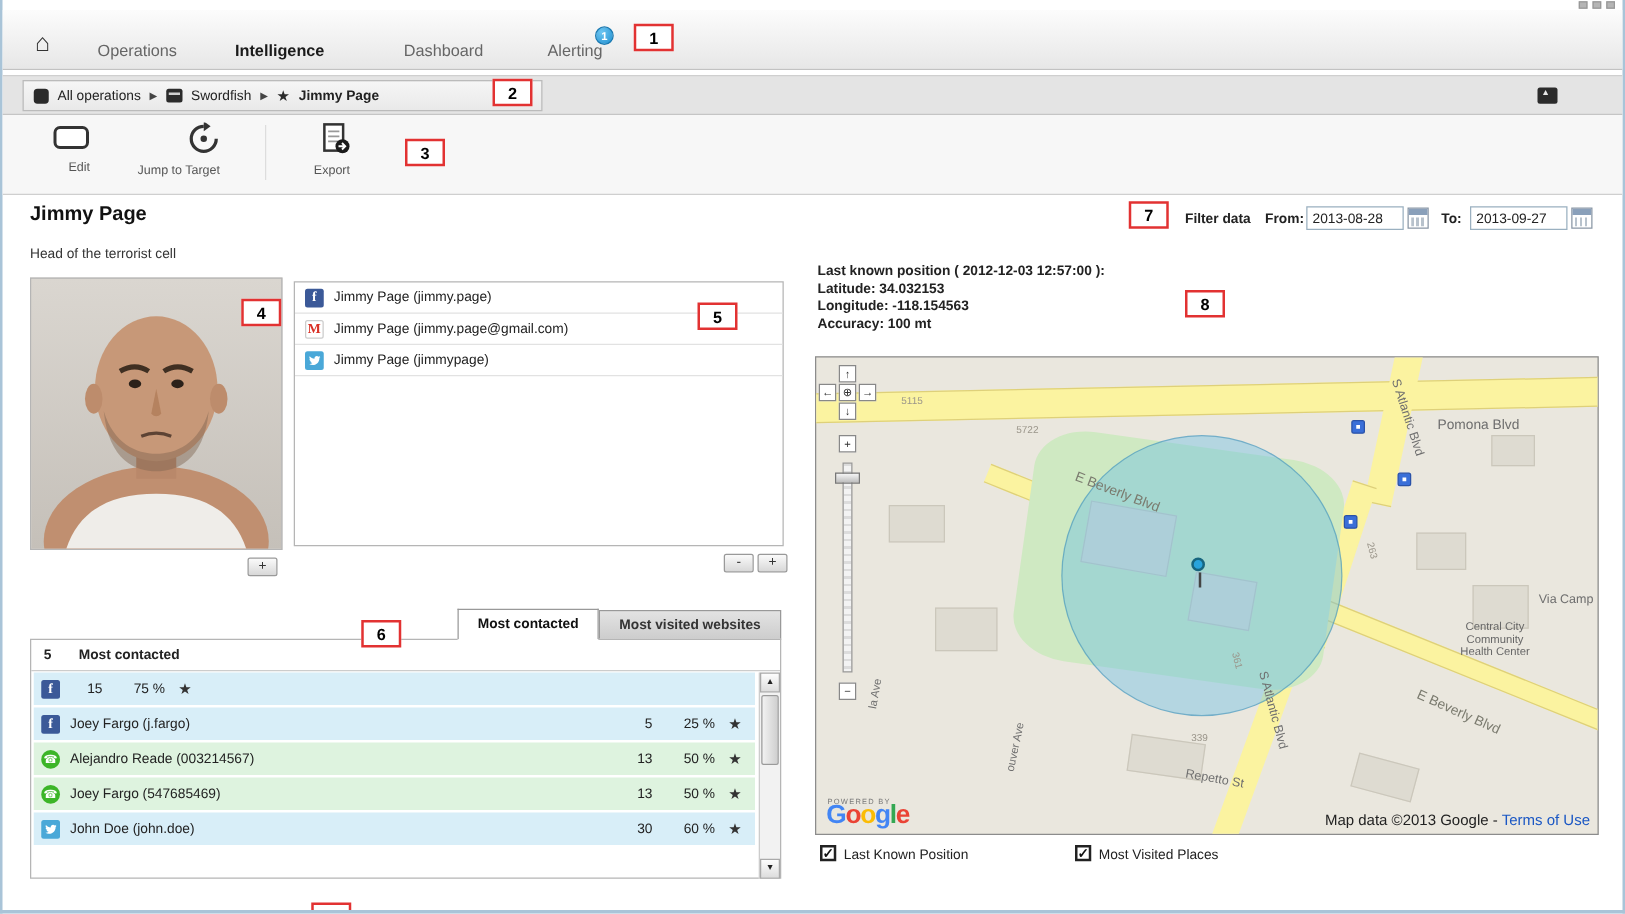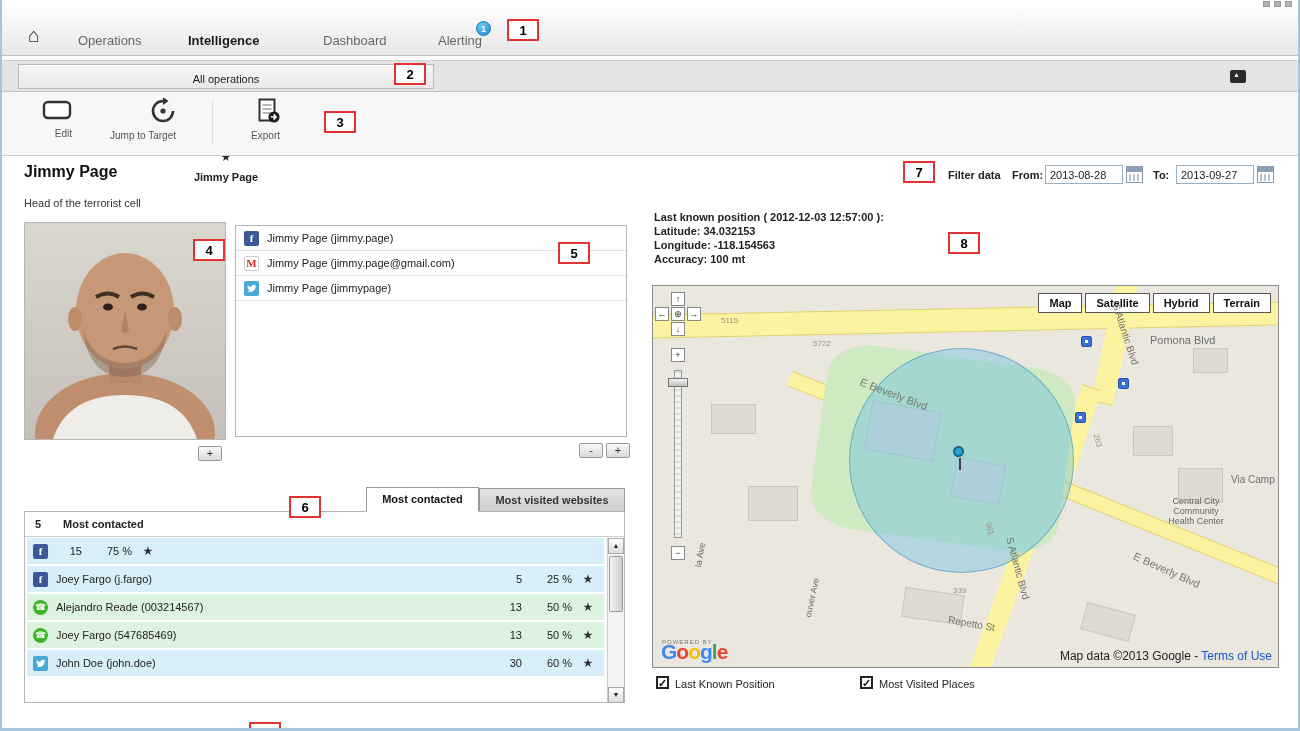--- a/index.html
+++ b/index.html
@@ -19,21 +19,21 @@
   .nav-item.active { color:#1a1a1a; font-weight:bold; }
   .home { position:absolute; left:26px; top:16px; font-size:20px; color:#333; }
   .badge { position:absolute; left:474px; top:13px; width:15px; height:15px; border-radius:50%;
            background:radial-gradient(circle at 35% 30%, #6ec6f2, #1f8fd0); color:#fff; font-size:9px; font-weight:bold;
            text-align:center; line-height:15px; border:1px solid #1878b0; }
 
   
   .crumbbar { position:absolute; top:60px; left:0; right:0; height:32px; background:#e4e4e4;
               border-top:1px solid #cfcfcf; border-bottom:1px solid #c5c5c5; }
   .crumbbox { position:absolute; left:16px; top:3px; width:416px; height:25px; border:1px solid #bbb;
-              background:linear-gradient(#f6f6f6,#e9e9e9); display:flex; align-items:center; padding:1px 8px; gap:7px;flex-direction:column; }
+              background:linear-gradient(#f6f6f6,#e9e9e9); display:flex; align-items:center; padding:1px 8px; gap:7px; }
   .crumb { font-size:11px; color:#222; cursor:pointer; }
   .crumb-sep { font-size:8px; color:#444; }
   .ic-sq { width:12px; height:12px; background:#2b2b2b; border-radius:3px; display:inline-block; }
   .ic-card { width:13px; height:11px; background:#2b2b2b; border-radius:2px; display:inline-block; position:relative; }
   .ic-card:before { content:""; position:absolute; left:2px; top:3px; width:9px; height:2px; background:#cfcfcf; }
   .ic-star { font-size:12px; color:#2b2b2b; }
   .ic-photo { width:16px; height:13px; background:#2b2b2b; border-radius:2px; position:relative; display:inline-block; }
   .ic-photo:before { content:"▲"; position:absolute; left:3px; top:1px; font-size:7px; color:#e8e8e8; }
 
   
@@ -335,26 +335,20 @@
     <div class="panbtn" style="left:18px; top:6px;">↑</div>
     <div class="panbtn" style="left:2px; top:21px;">←</div>
     <div class="panbtn" style="left:18px; top:21px;">⊕</div>
     <div class="panbtn" style="left:34px; top:21px;">→</div>
     <div class="panbtn" style="left:18px; top:36px;">↓</div>
     <div class="panbtn" style="left:18px; top:62px;">+</div>
     <div class="slider-track"></div>
     <div class="slider-thumb"></div>
     <div class="panbtn" style="left:18px; top:260px;">−</div>
 
-    <div class="mt-btns">
-      <div class="mt-btn">Map</div>
-      <div class="mt-btn">Satellite</div>
-      <div class="mt-btn">Hybrid</div>
-      <div class="mt-btn">Terrain</div>
-    </div>
 
     <div class="street" style="left:497px; top:48px; font-size:11px;">Pomona Blvd</div>
     <div class="street" style="left:205px; top:102px; transform:rotate(21deg); font-size:11px; color:#7a7a6e;">E Beverly Blvd</div>
     <div class="street" style="left:478px; top:278px; transform:rotate(24deg); font-size:11px; color:#7a7a6e;">E Beverly Blvd</div>
     <div class="street" style="left:468px; top:16px; transform:rotate(72deg); transform-origin:left top;">S Atlantic Blvd</div>
     <div class="street" style="left:362px; top:250px; transform:rotate(75deg); transform-origin:left top;">S Atlantic Blvd</div>
     <div class="street" style="left:295px; top:332px; transform:rotate(10deg);">Repetto St</div>
     <div class="street" style="left:578px; top:188px;">Via Camp</div>
     <div class="street" style="left:508px; top:210px; width:70px; white-space:normal; font-size:9px; text-align:center; color:#666;">Central City Community Health Center</div>
     <div class="street num" style="left:68px; top:30px;">5115</div>

